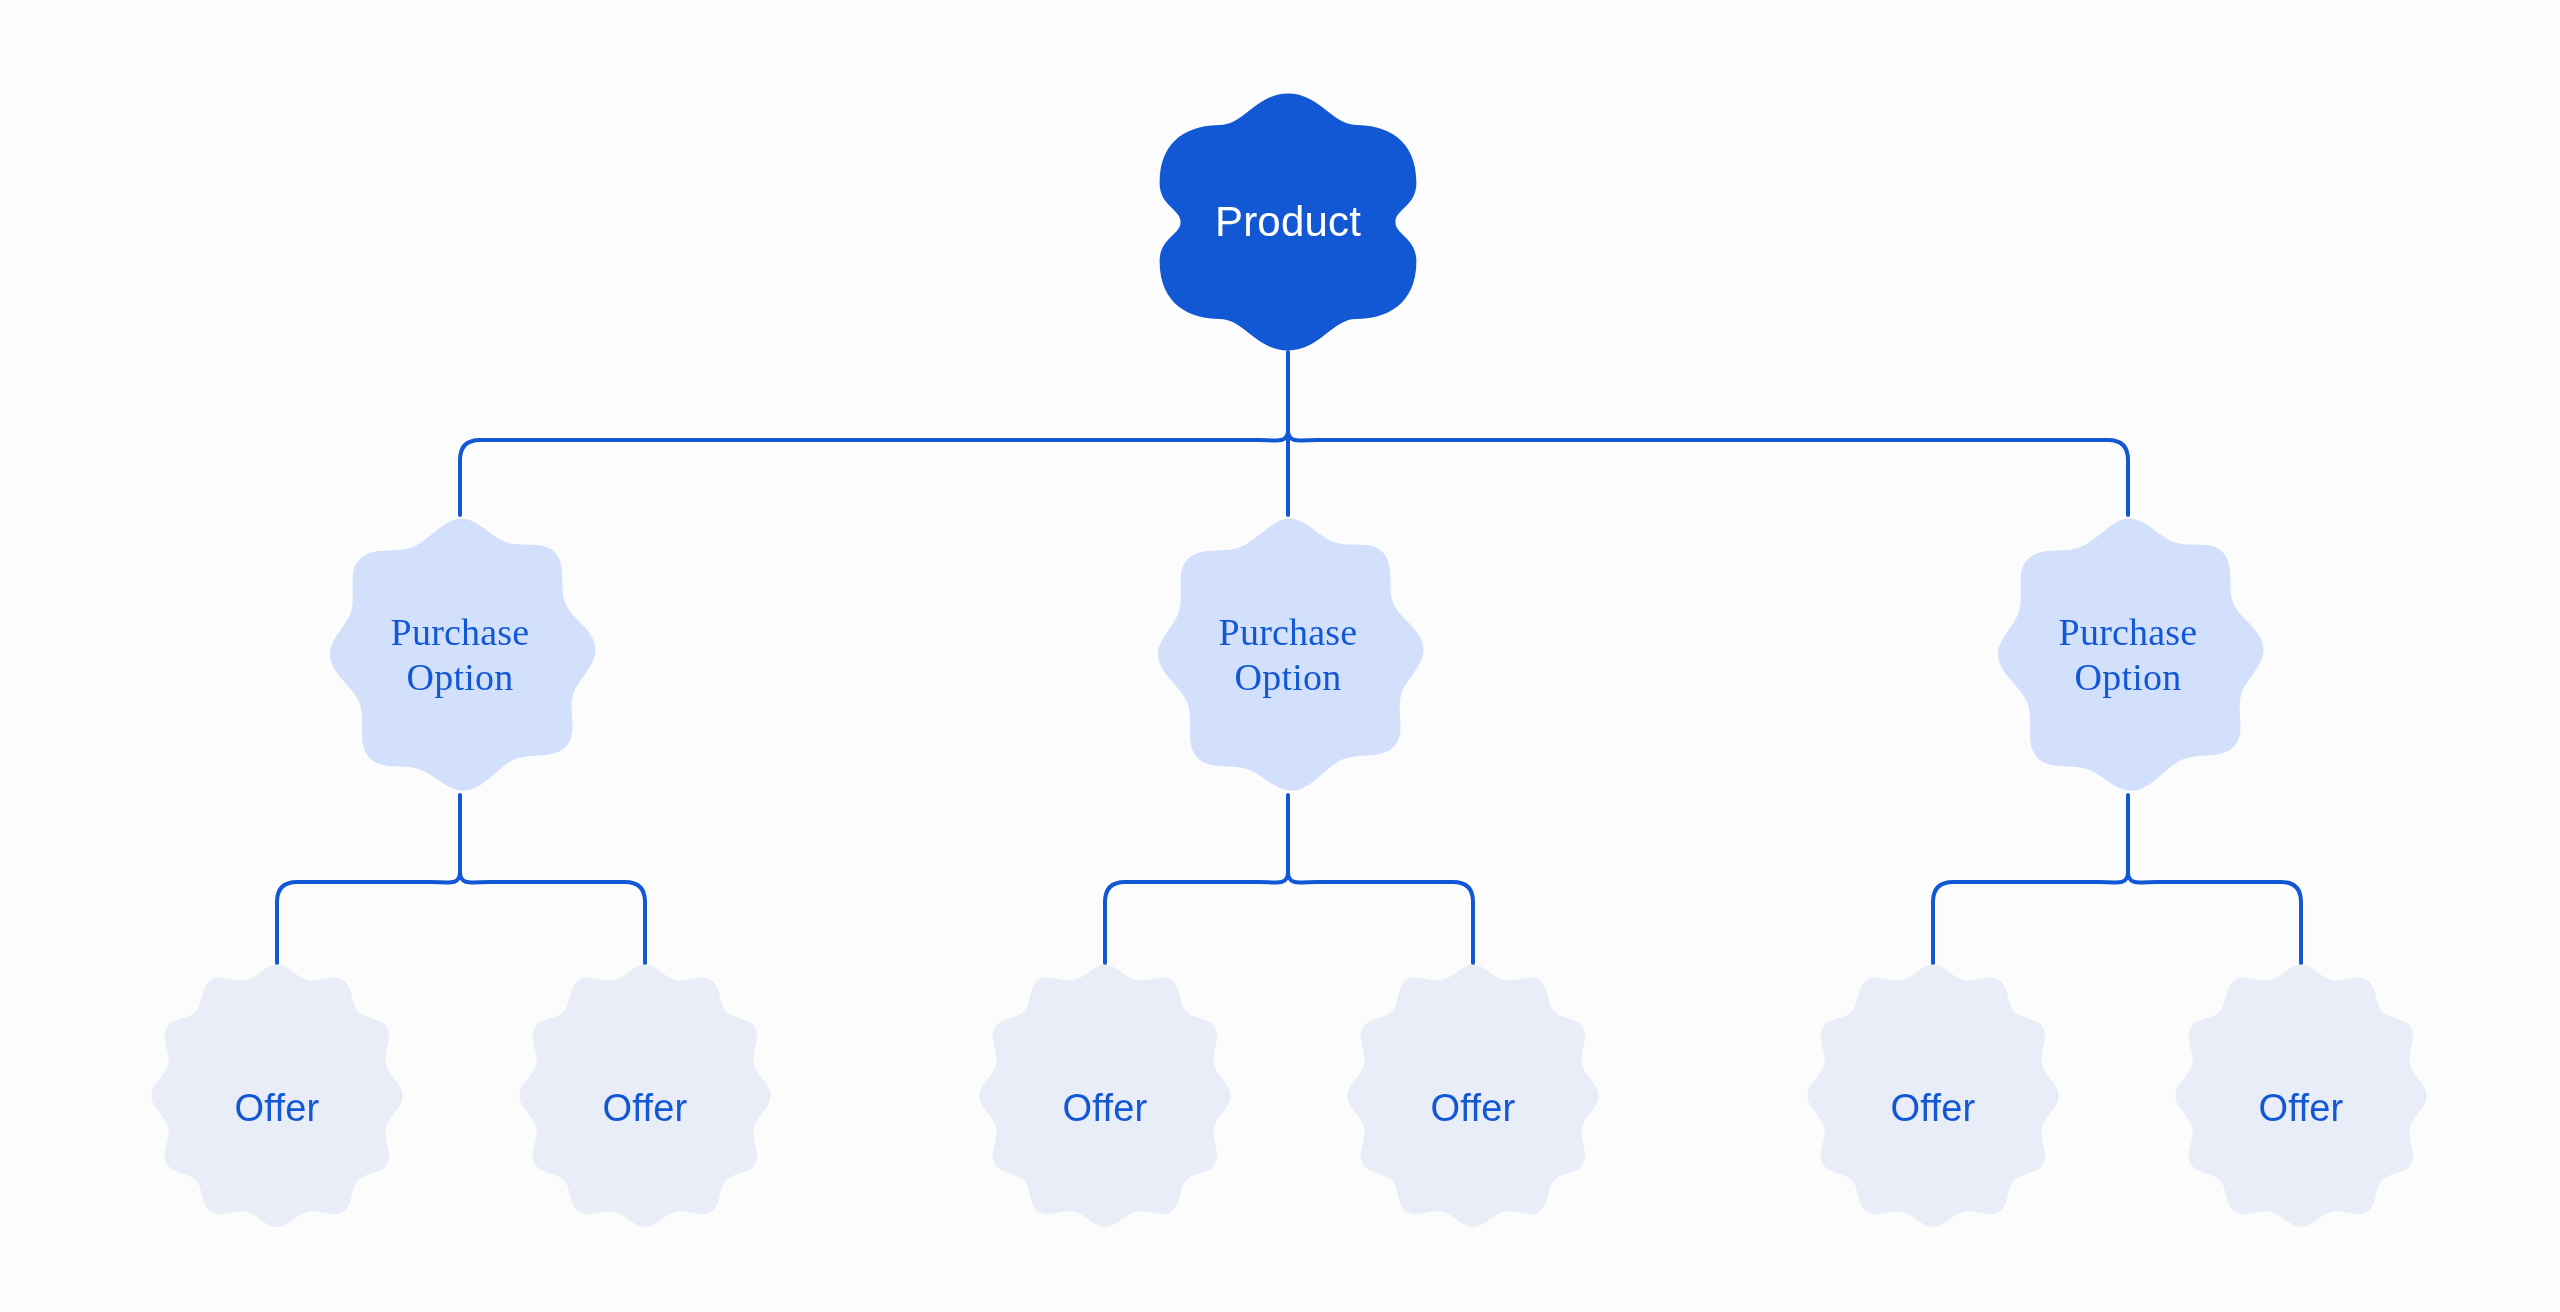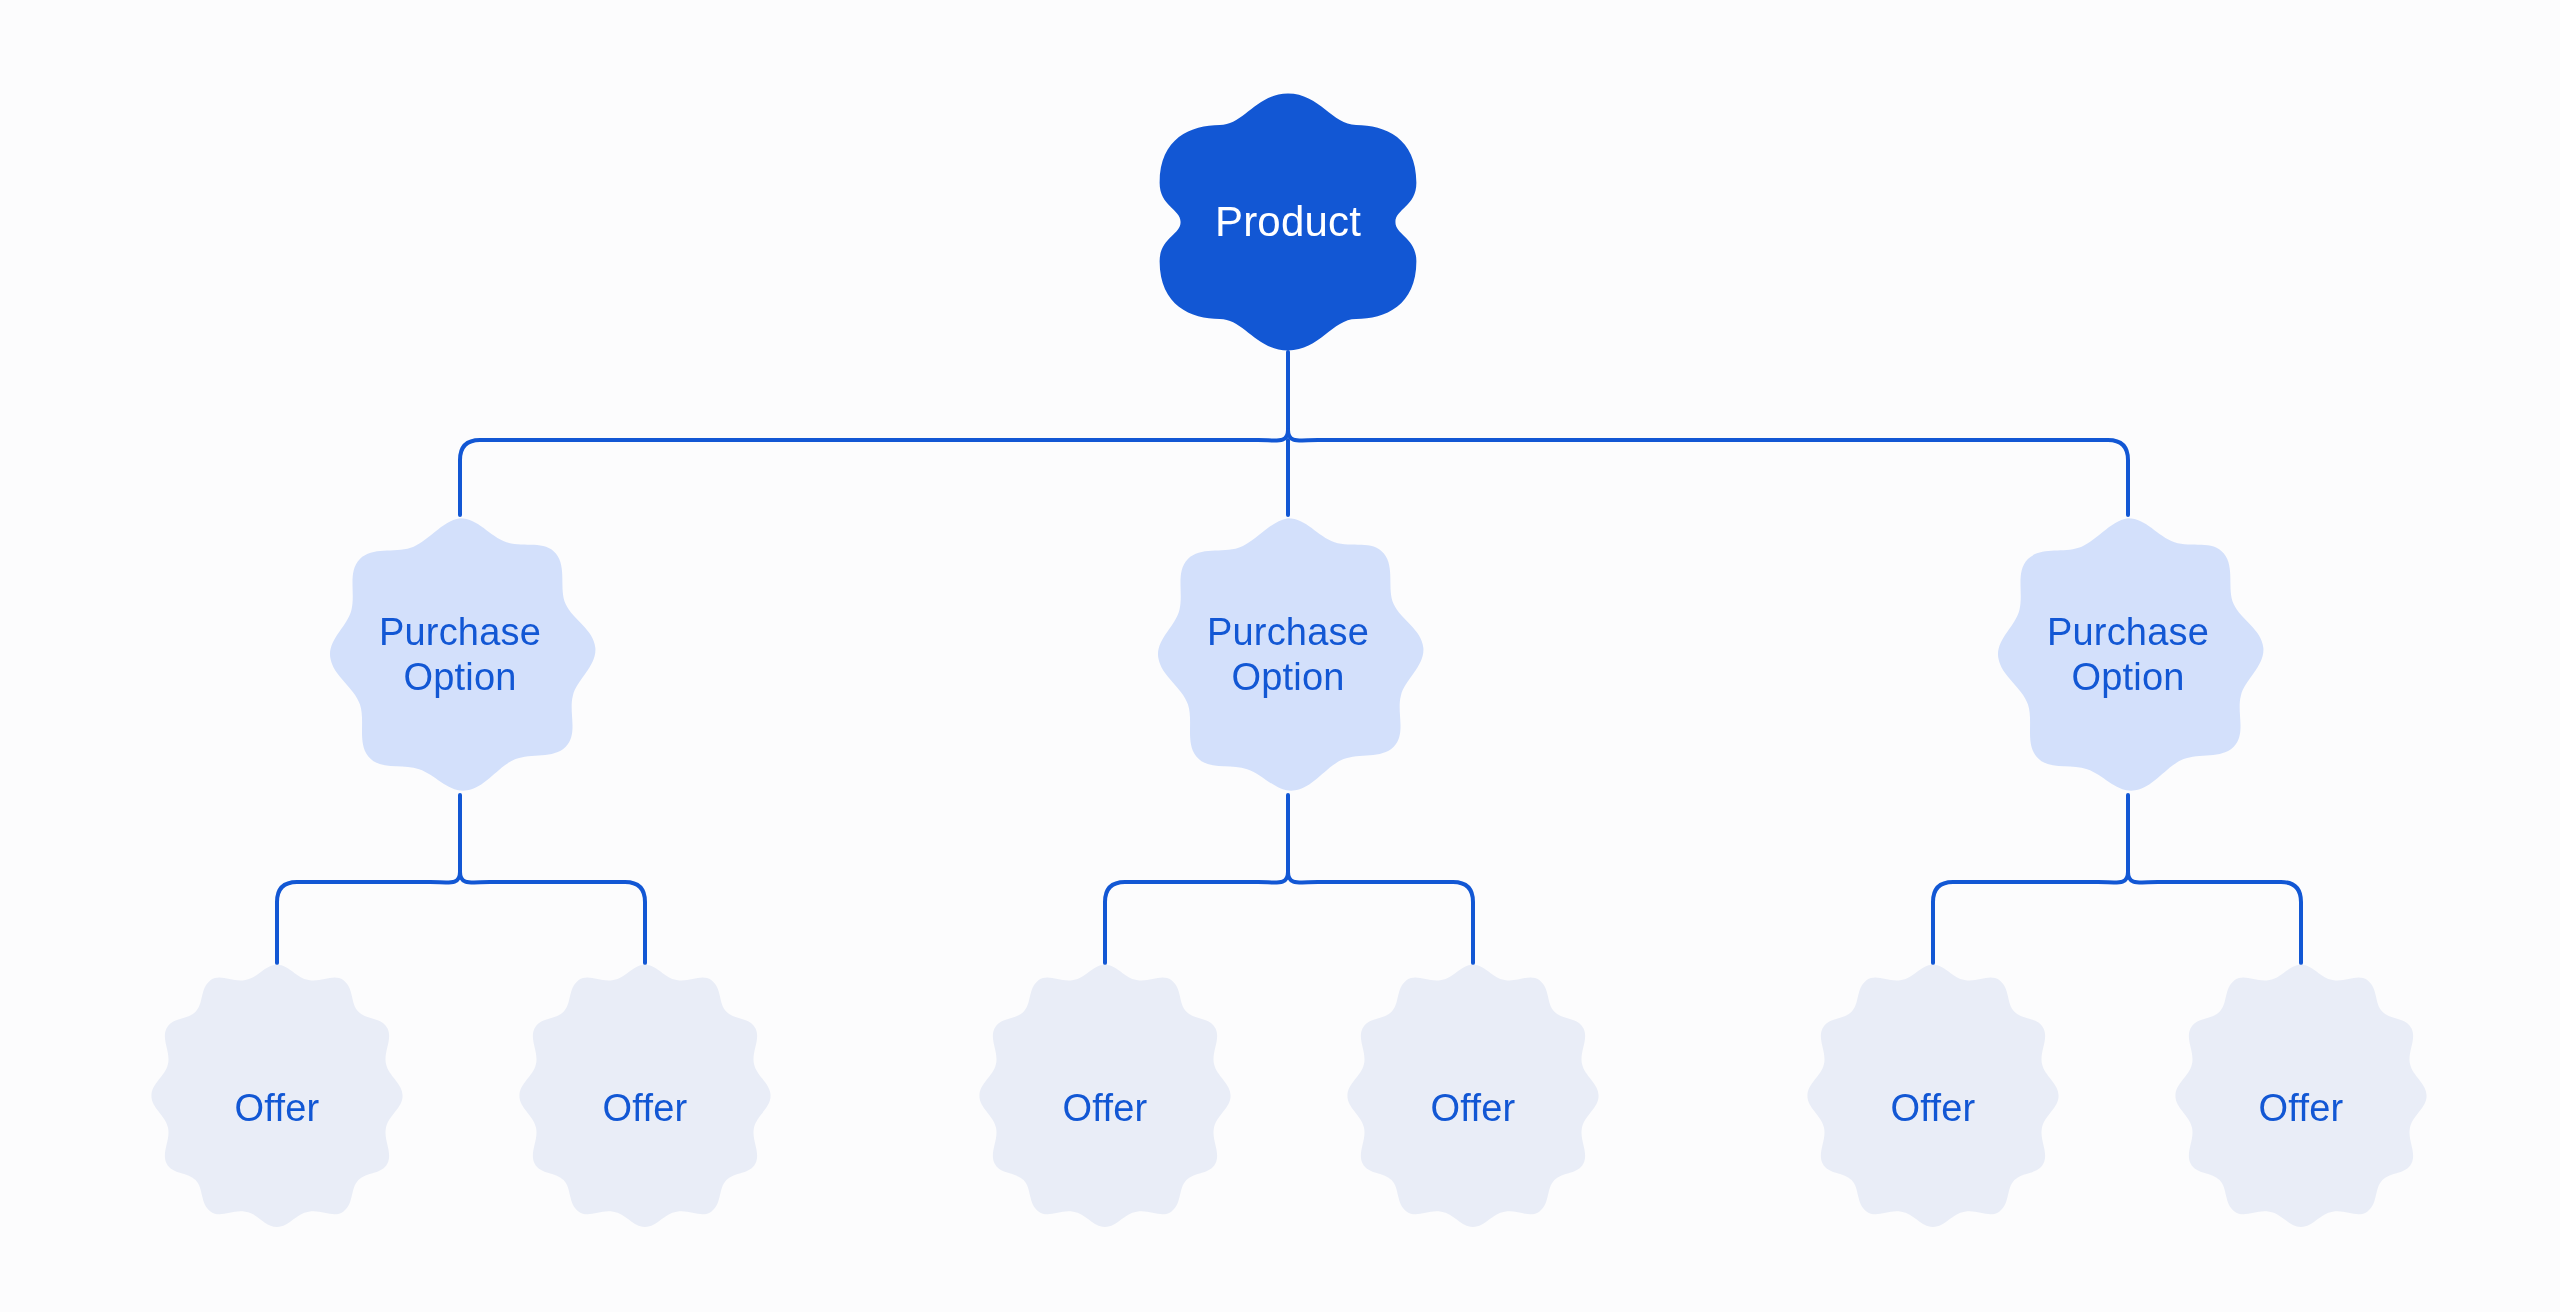--- a/index.html
+++ b/index.html
@@ -16,21 +16,21 @@
     position:absolute;
     display:flex;align-items:center;justify-content:center;
     text-align:center;
     line-height:1.18;
     user-select:none;
   }
   .node .blobwrap{position:absolute;left:0;top:0;width:100%;height:100%;}
   .node .blobwrap svg{display:block;width:100%;height:100%;}
   .node .lbl{position:relative;z-index:2;white-space:pre-line;}
   .n-product .lbl{color:#ffffff;font-size:42px;letter-spacing:.2px;}
-  .n-option  .lbl{color:#1257d4;font-size:38px;letter-spacing:.2px;}
+  .n-option  .lbl{color:#1257d4;font-size:38px;letter-spacing:.2px;font-family:Liberation Serif, serif;}
   .n-offer   .lbl{color:#1257d4;font-size:38px;letter-spacing:.2px;margin-top:16px;}
 </style>
 </head>
 <body>
 
 <div id="stage">
 
   <svg id="wires" viewBox="0 0 2560 1312" xmlns="http://www.w3.org/2000/svg" fill="none" stroke="#1257d4" stroke-width="4" stroke-linecap="round" stroke-linejoin="round">
 
     <path d="M1288,352 L1288,430"></path>

